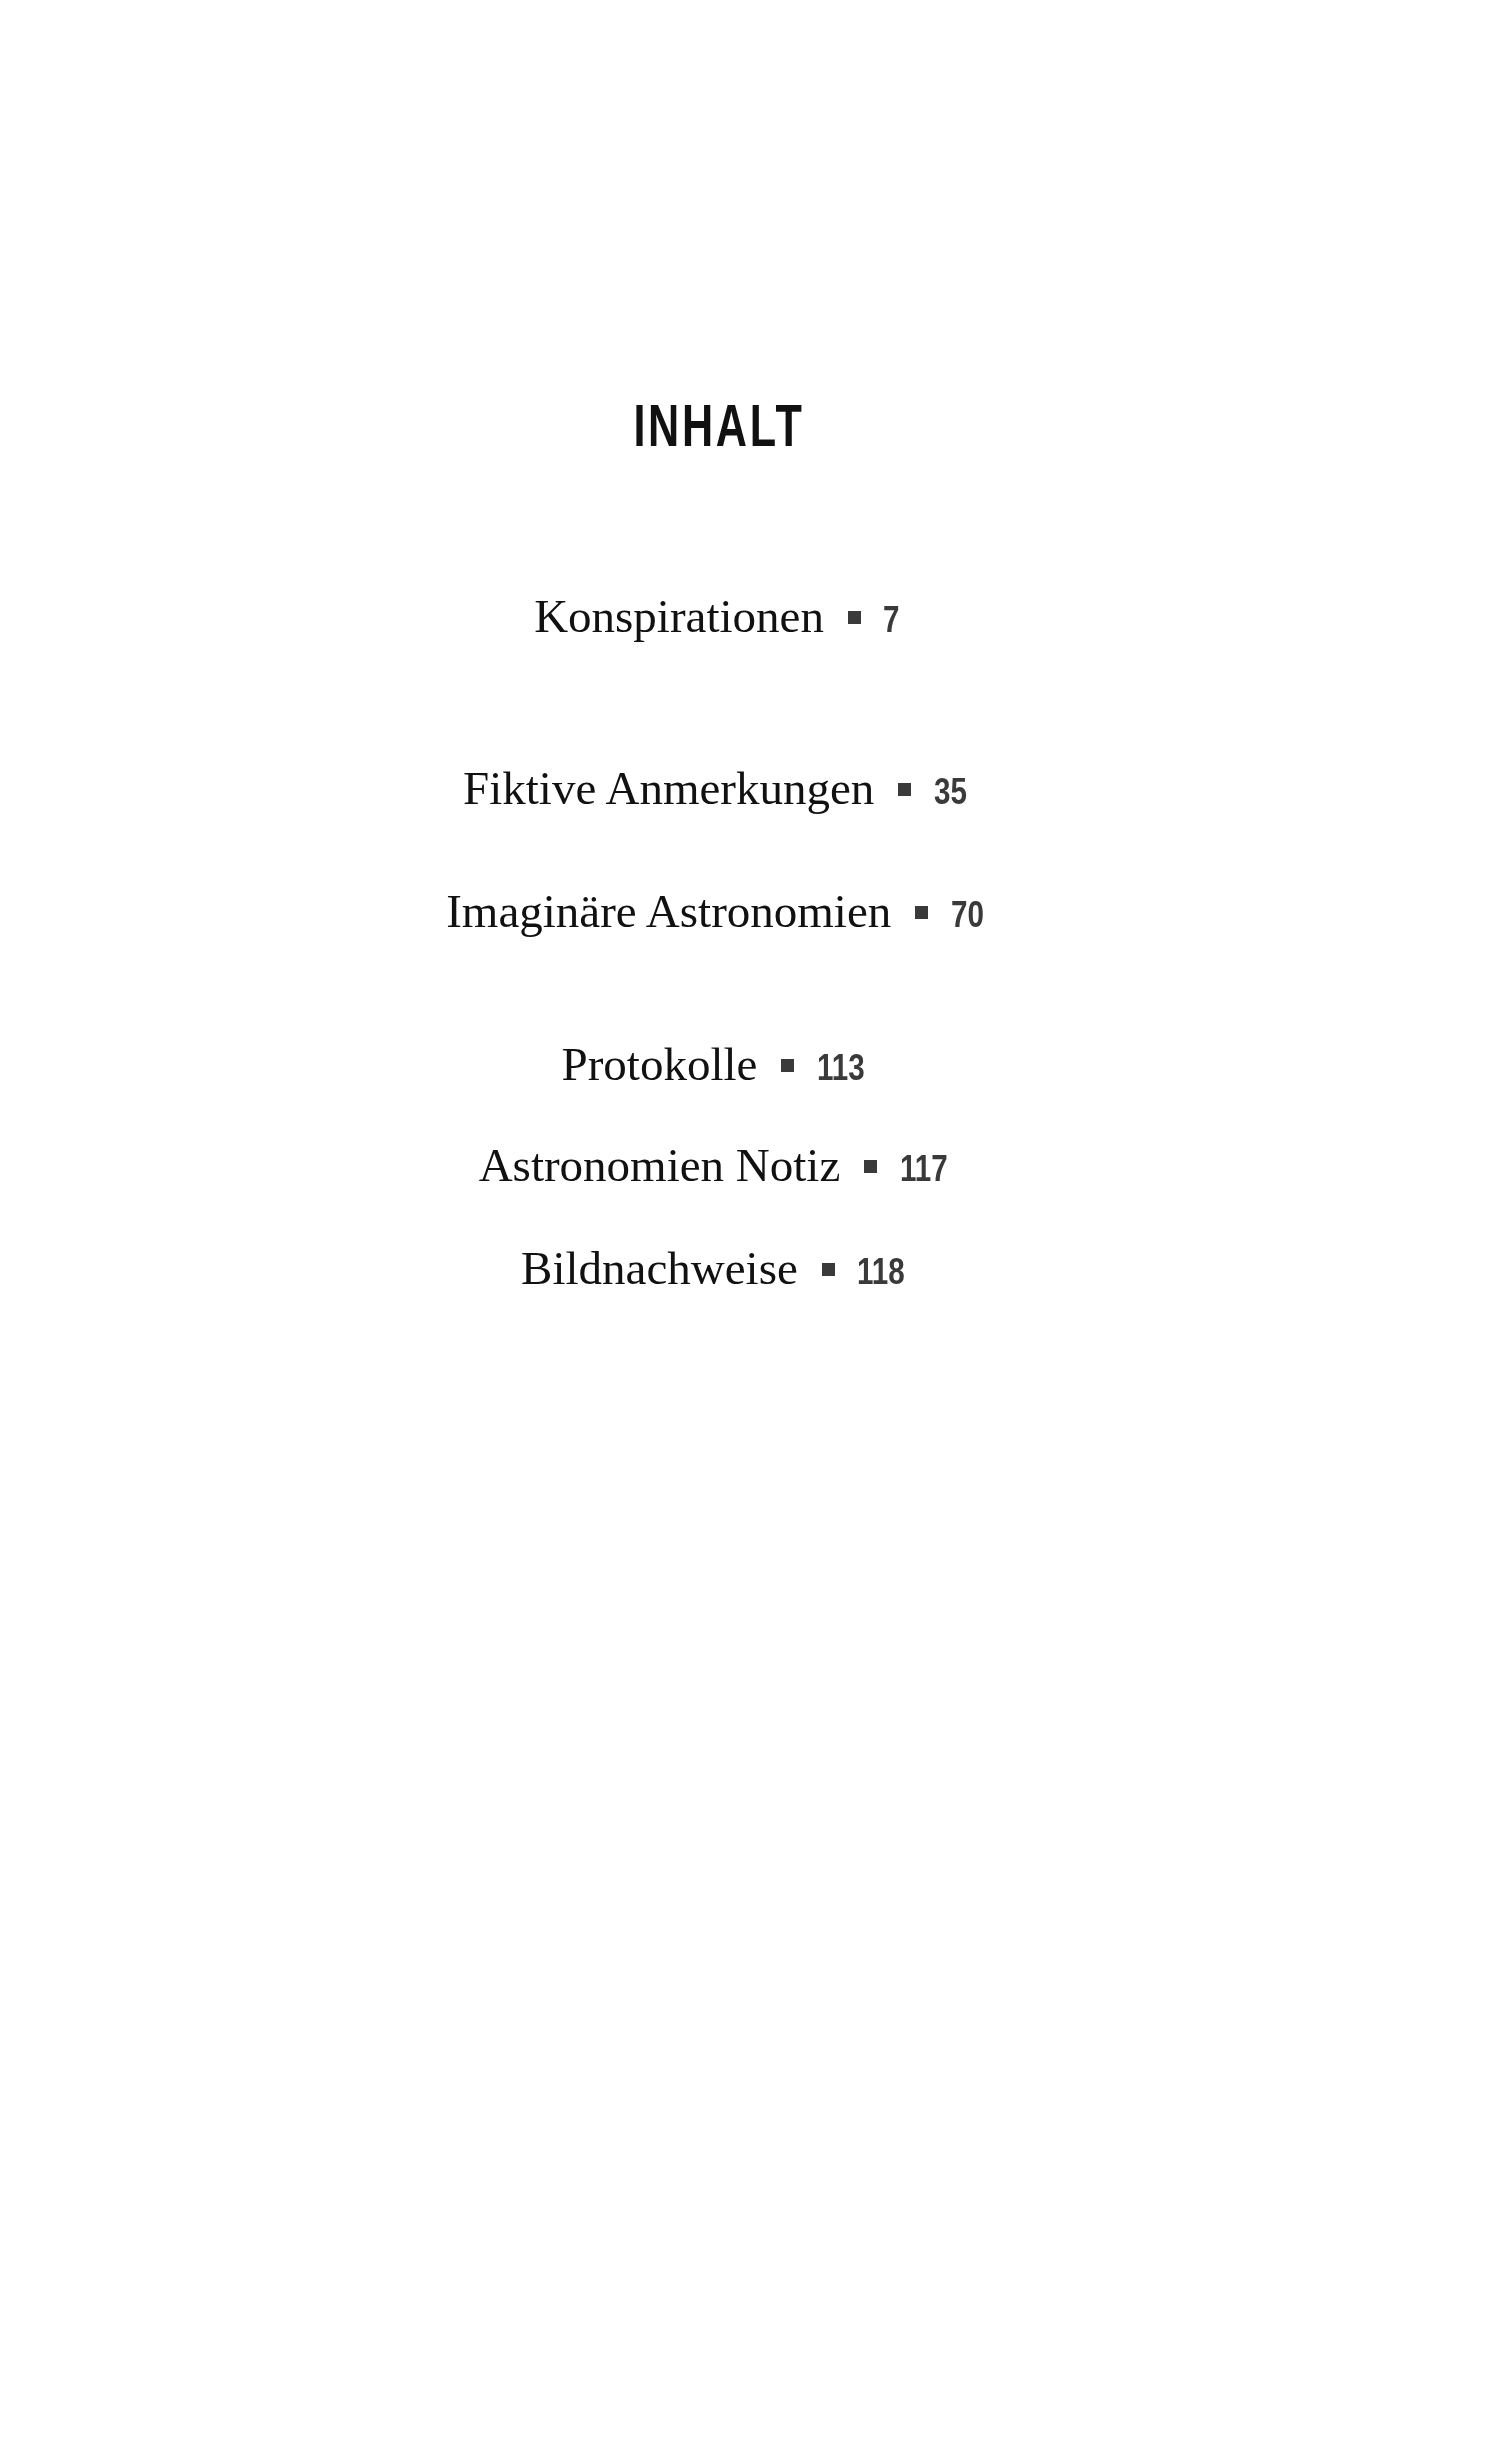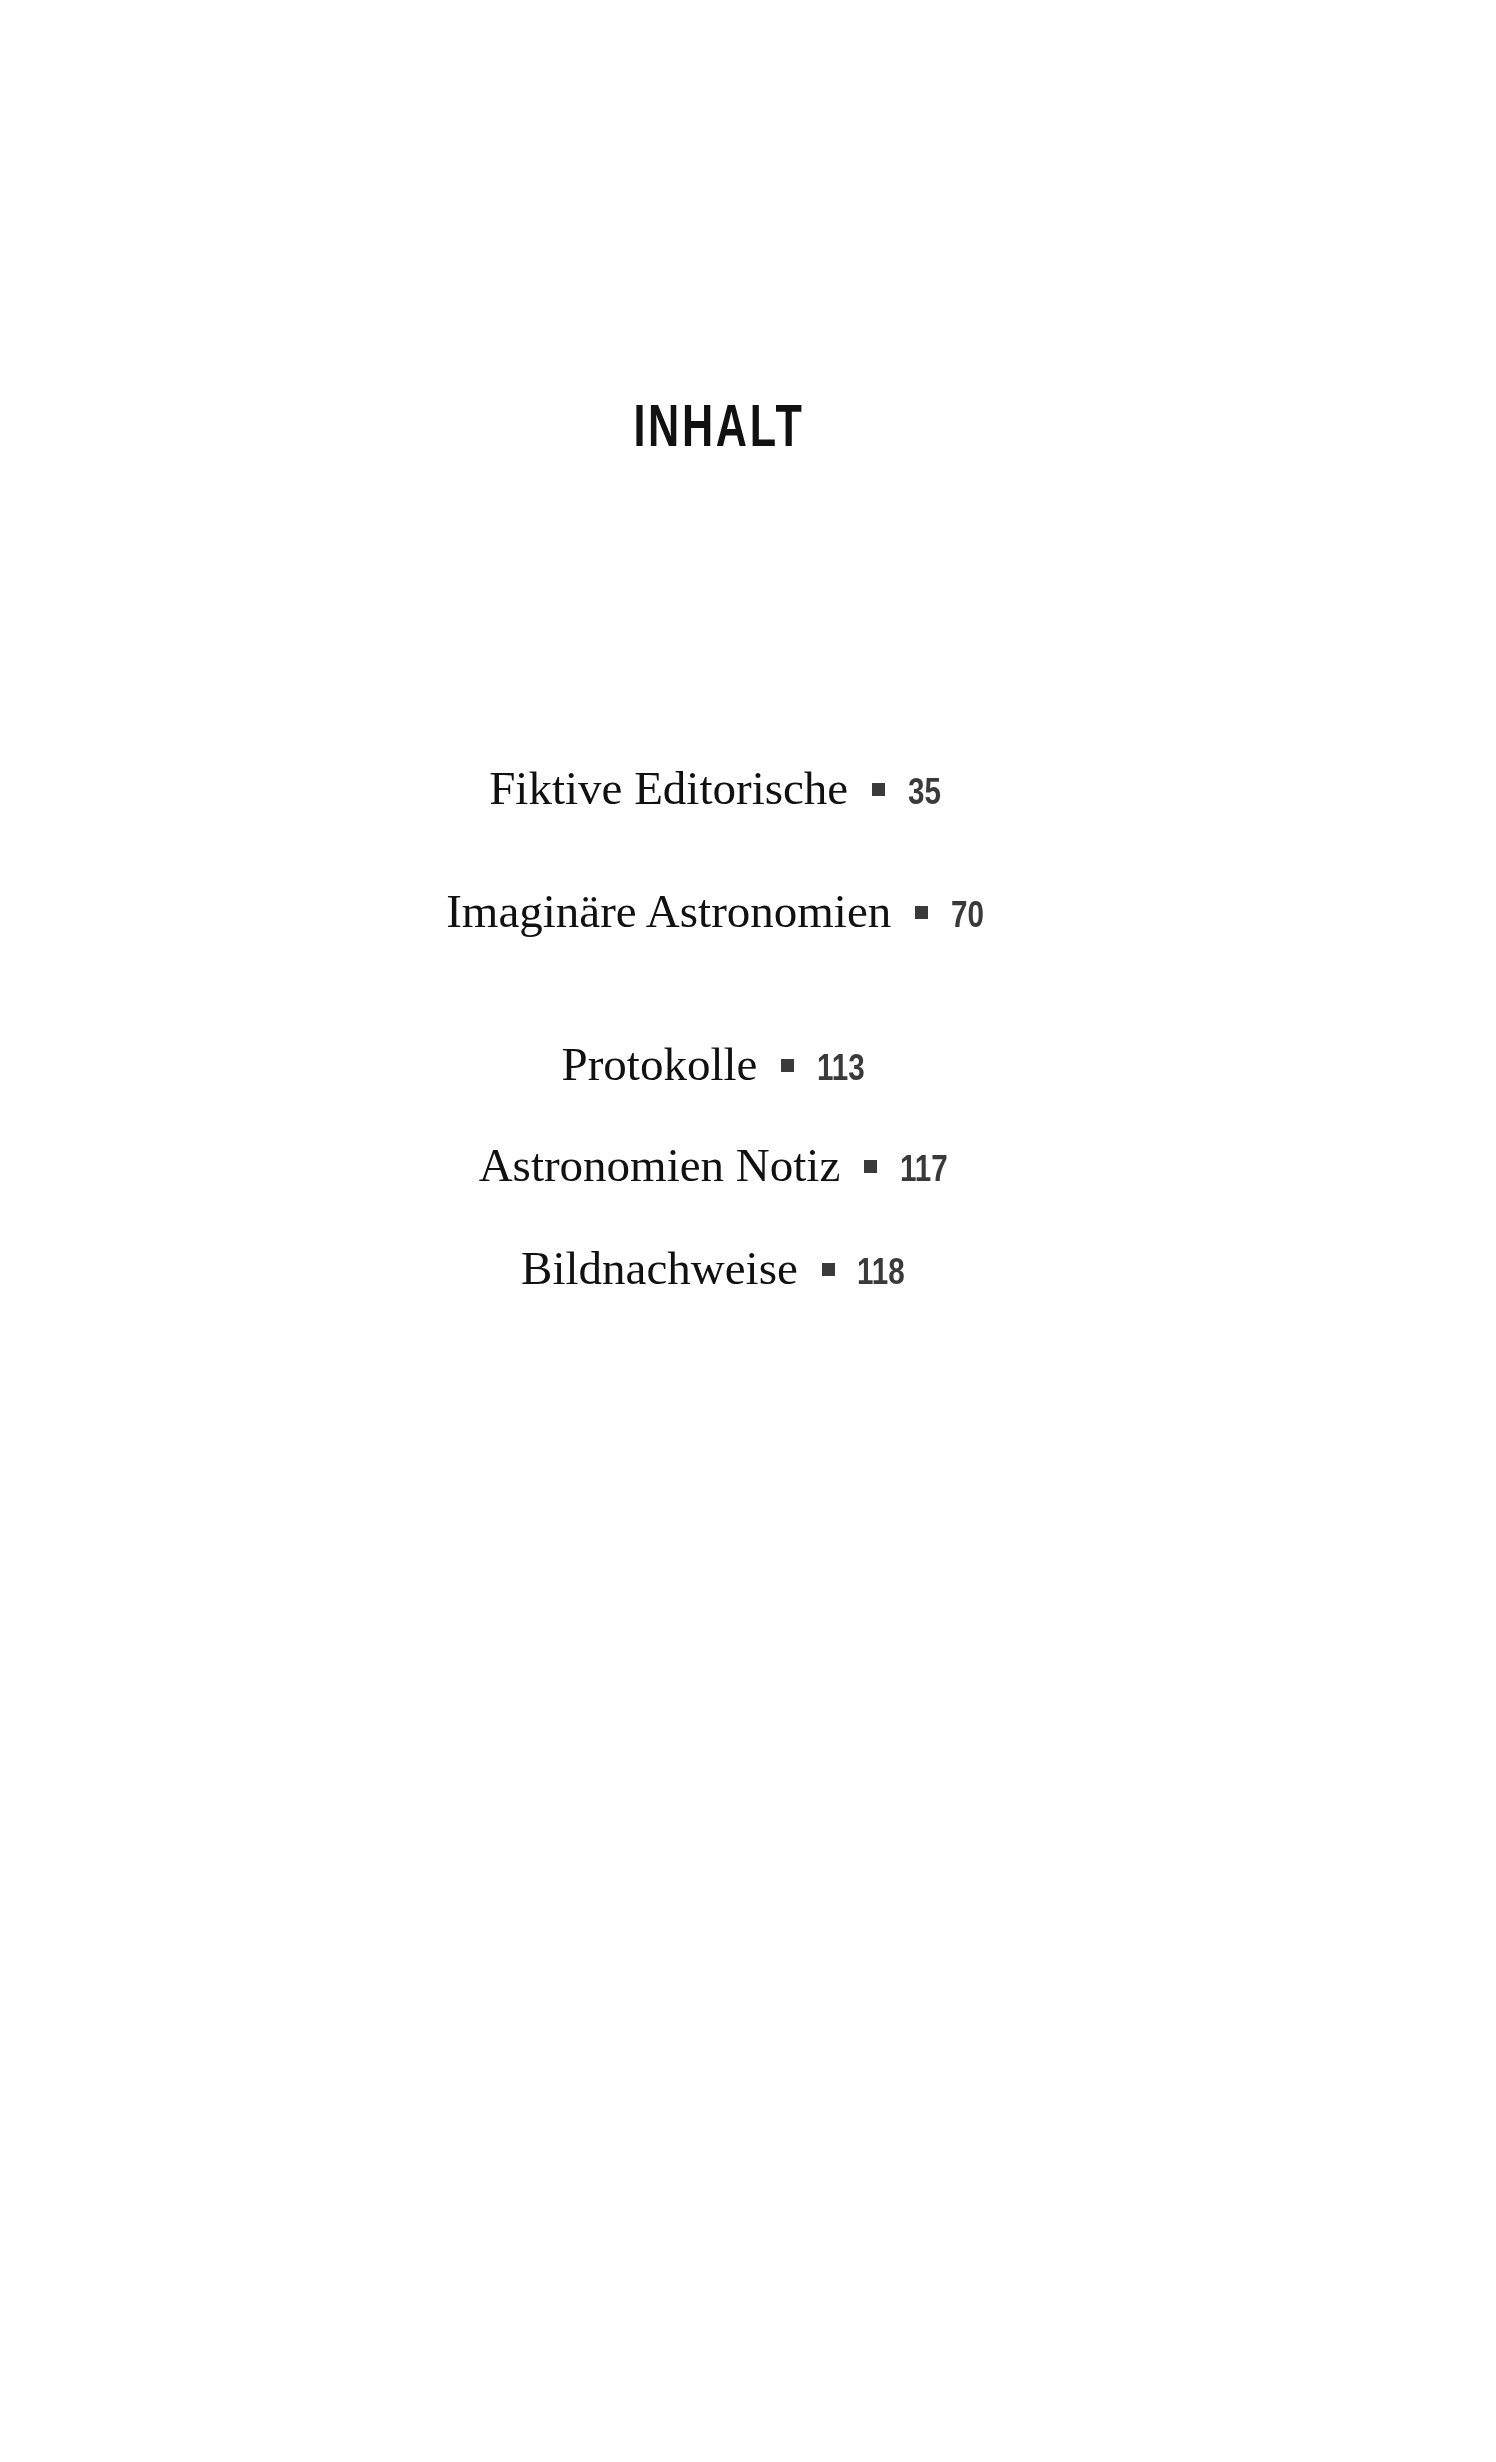--- a/index.html
+++ b/index.html
@@ -34,24 +34,25 @@
     }
   </style>
 </head>
 <body>
 
 <div>
 
   <div class="title">INHALT</div>
 
   <div class="entry" style="top:582px;">
+    <span class="line"><span>Konspirationen</span><span class="bullet"></span><span class="page">7</span></span>
   </div>
 
   <div class="entry" style="top:754px;">
-    <span>Fiktive Editorische</span><span class="bullet"></span><span class="page">35</span>
+    <span>Fiktive Anmerkungen</span><span class="bullet"></span><span class="page">35</span>
   </div>
 
   <div class="entry" style="top:877px;">
     <span>Imaginäre Astronomien</span><span class="bullet"></span><span class="page">70</span>
   </div>
 
   <div class="entry" style="top:1030px;">
     <span>Protokolle</span><span class="bullet"></span><span class="page">113</span>
   </div>
 

